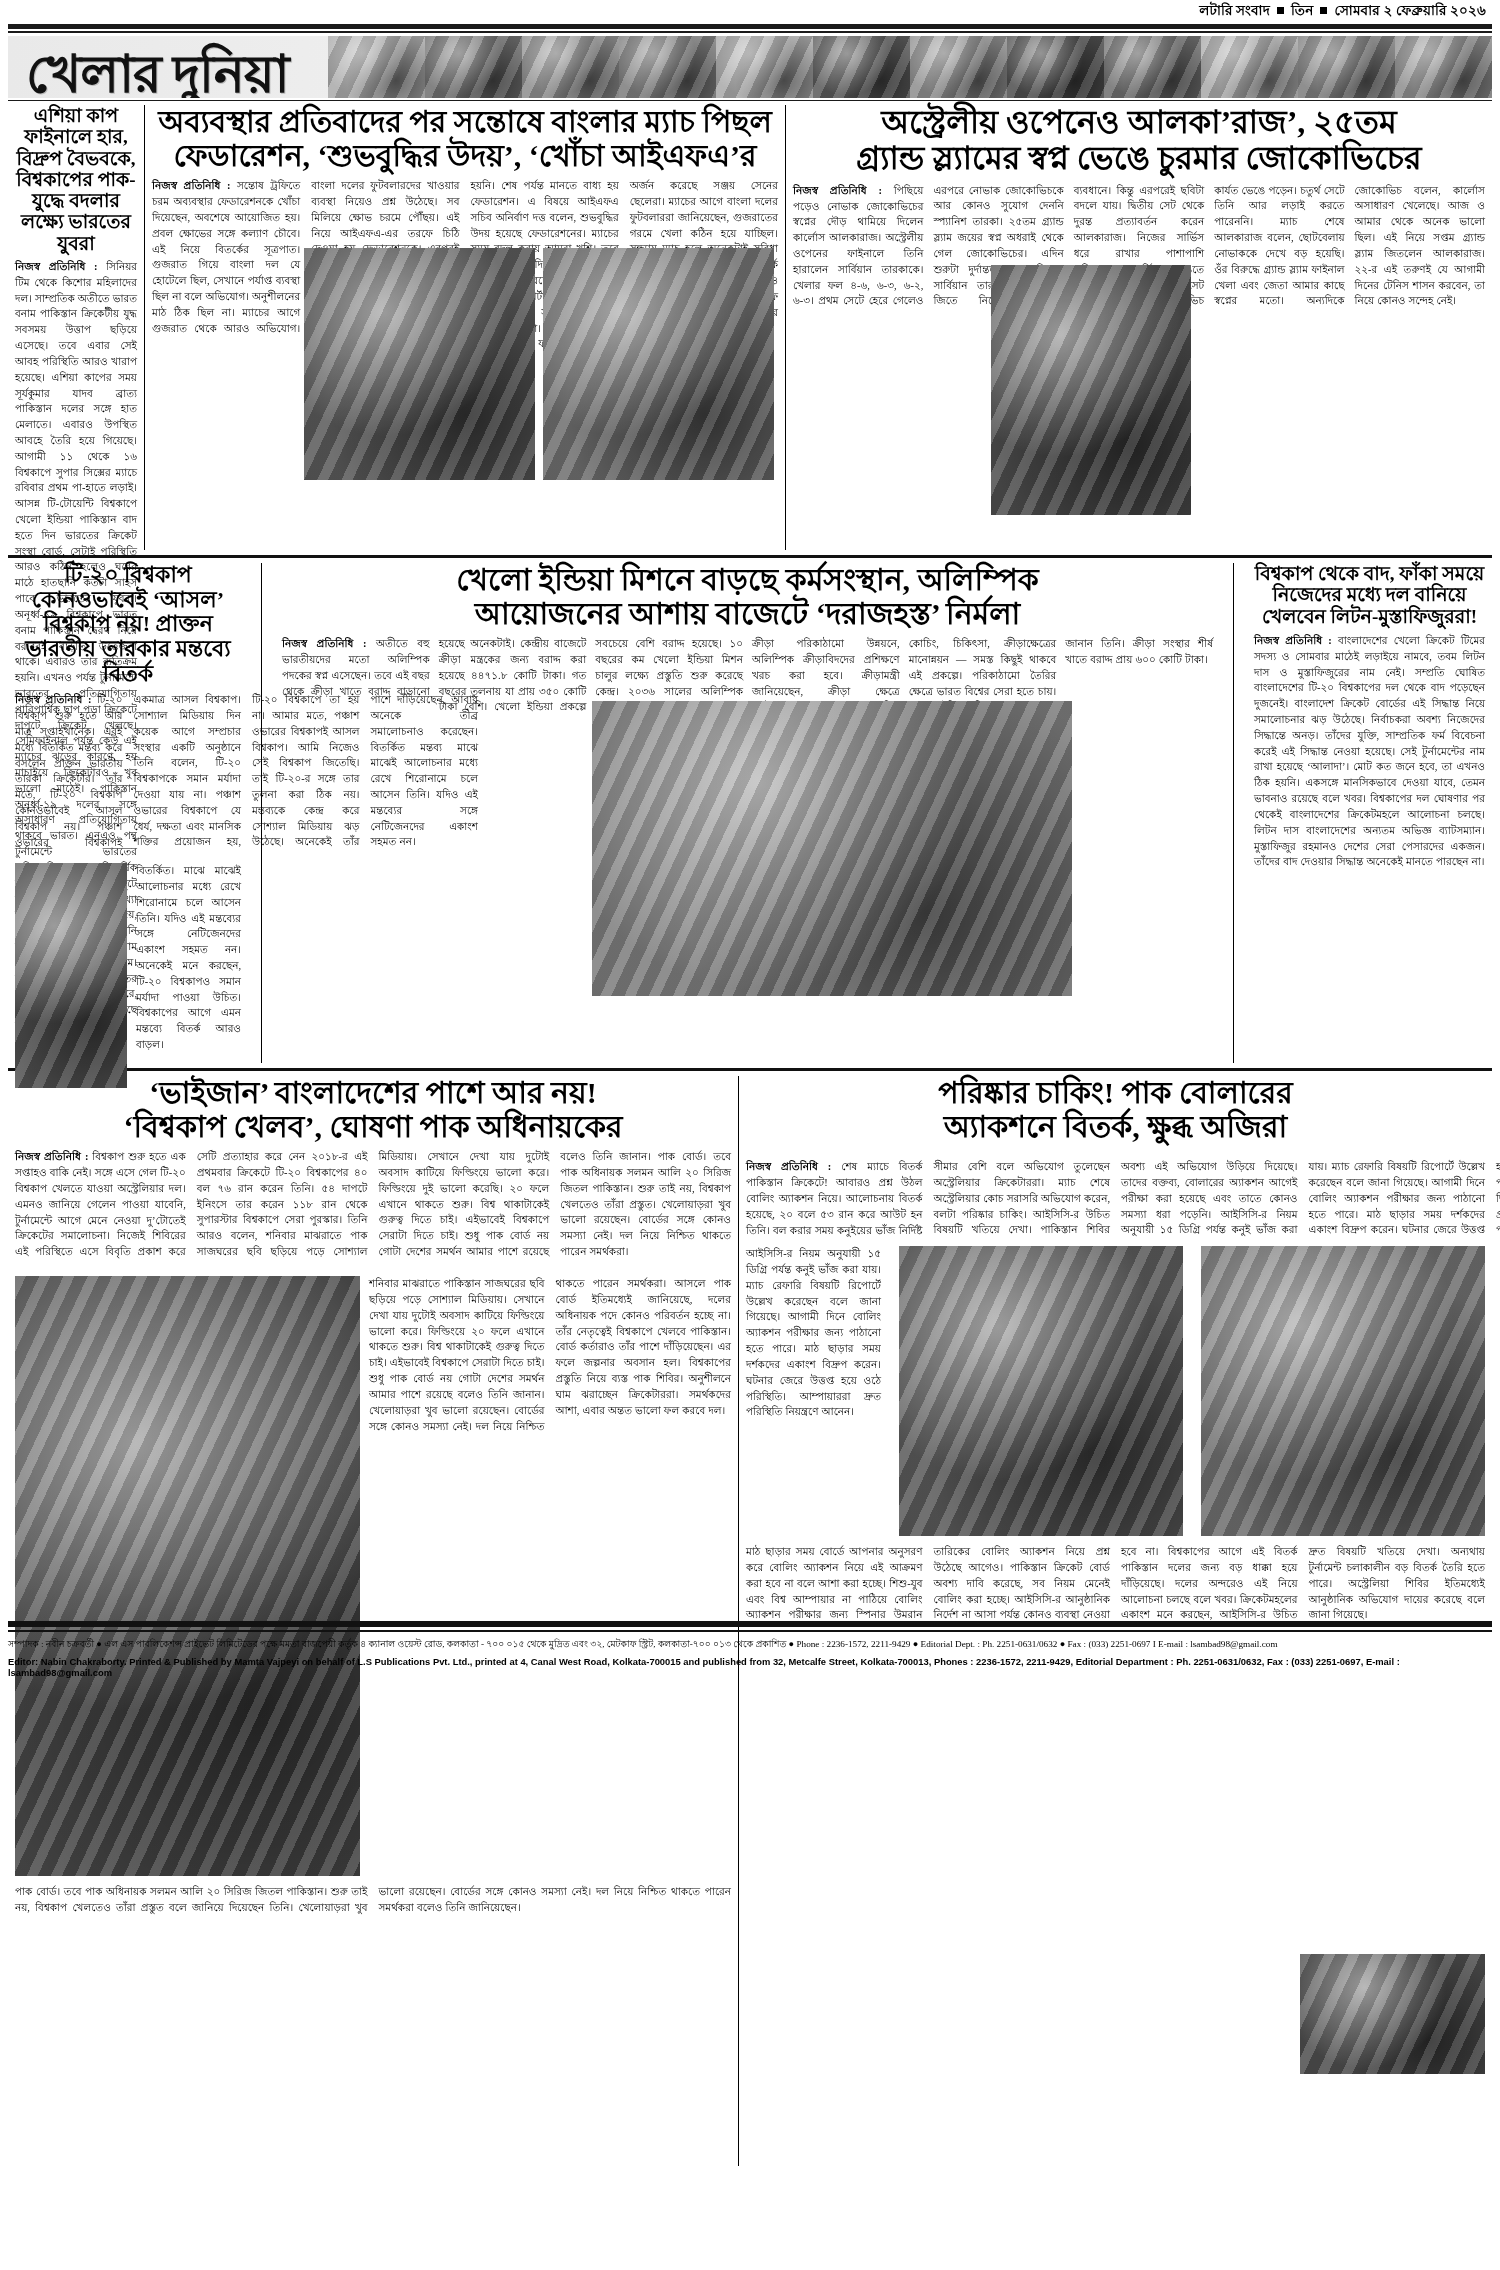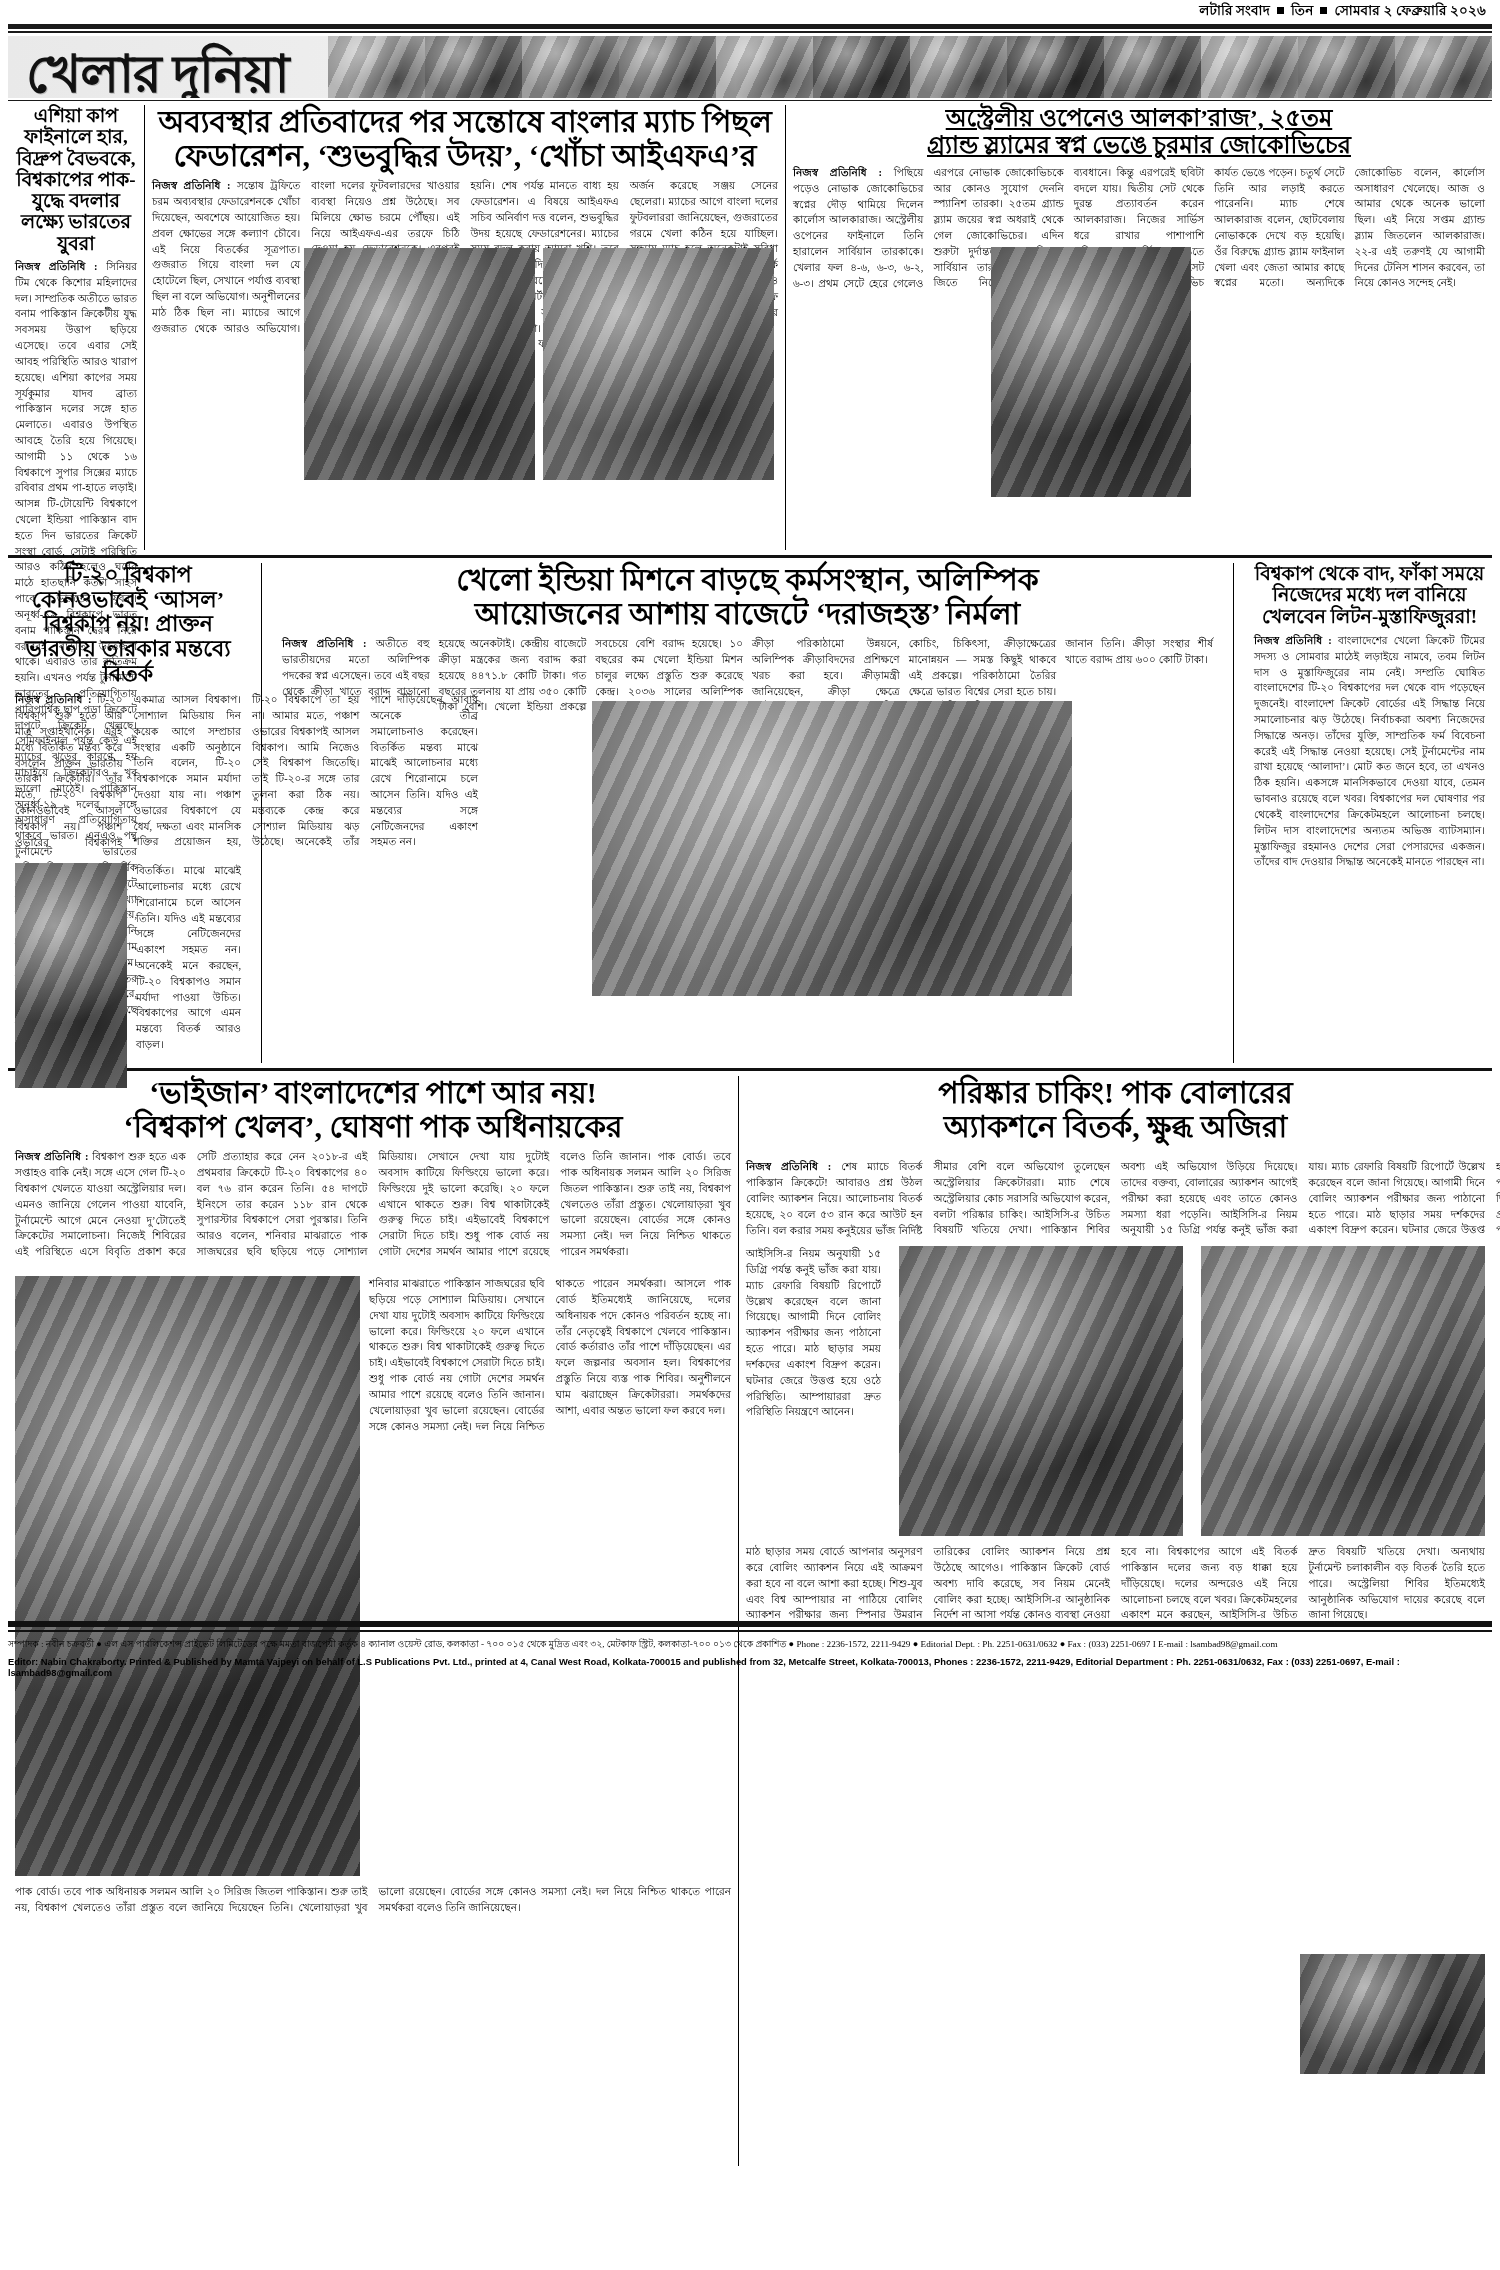--- a/index.html
+++ b/index.html
@@ -34,21 +34,21 @@
   .mast-photos { position:absolute; left:320px; top:0; right:0; bottom:0;
                  display:flex; z-index:1; }
   .mast-photos i { display:block; flex:1 1 auto; height:100%; }
 
   
   .hr2 { height:3px; background:#111; margin:5px 0; }
   .vline { width:1px; background:#000; }
 
   .hl { font-weight:bold; line-height:1.12; text-align:center; }
   .hl-xl { font-size:30px; }
-  .hl-lg { font-size:24px;text-decoration:underline; }
+  .hl-lg { font-size:32px; }
   .hl-md { font-size:22px; }
   .hl-sm { font-size:19px; }
 
   .byline { font-size:10.5px; font-weight:bold; }
 
   .body-txt {
     font-size:10.4px; line-height:1.52; text-align:justify;
     text-justify:inter-word; hyphens:none; word-spacing:.5px;
   }
 

